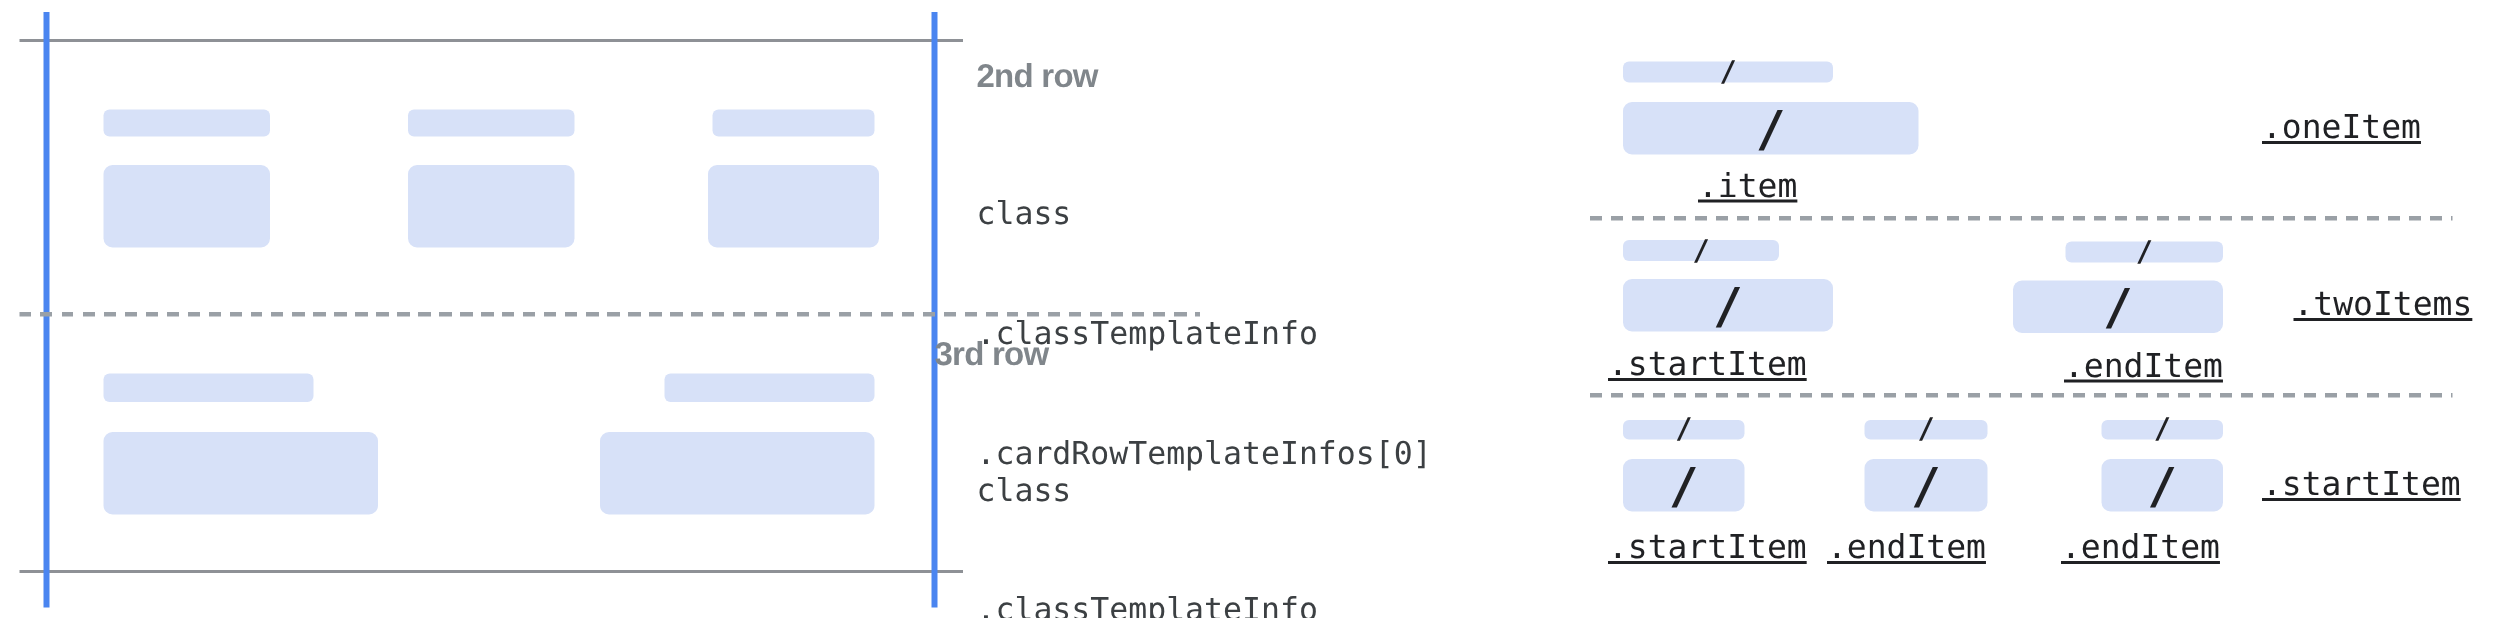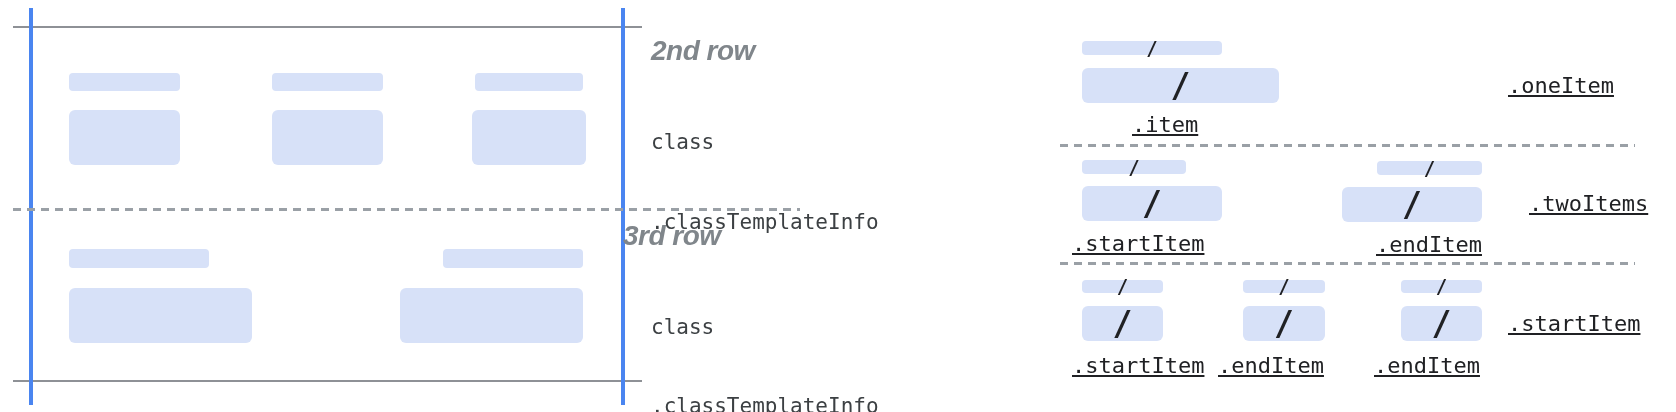--- a/index.html
+++ b/index.html
@@ -25,22 +25,22 @@
   }
   .slash-lg{
     font-family:"DejaVu Sans Mono","Liberation Mono",monospace;
     font-weight:700;font-size:33px;line-height:1;color:#202124;
   }
   .mono{
     font-family:"DejaVu Sans Mono","Liberation Mono",monospace;
     color:#202124;font-size:22px;line-height:22px;white-space:pre;
   }
   .heading{
-    position:absolute;font-weight:700;font-size:28px;line-height:29px;
-    color:#80868b;letter-spacing:-0.5px;white-space:pre;font-style:italic;
+    position:absolute;font-weight:700;font-size:22px;line-height:29px;
+    color:#80868b;letter-spacing:-0.5px;white-space:pre;
   }
   .codeblock{
     position:absolute;
     font-family:"DejaVu Sans Mono","Liberation Mono",monospace;
     font-size:21px;color:#3c4043;white-space:pre;
   }
   .codeblock div{height:32px;line-height:32px;}
   .codeblock.b2 div{height:31px;line-height:31px;}
 </style>
 </head>
@@ -70,20 +70,21 @@
       <div class="ph lbl" style="left:443px;top:249px;width:140px;height:19px;"></div>
       <div class="ph val" style="left:400px;top:288px;width:183px;height:55px;"></div>
     </div>
   </div>
 
   <div>
     <div class="heading" style="left:651px;top:36px;">2nd row</div>
     <div class="codeblock" style="left:651px;top:78px;">
       <div>class</div>
       <div>.classTemplateInfo</div>
+      <div>.cardRowTemplateInfos[0]</div>
     </div>
   </div>
 
   <div>
     <div class="heading" style="left:623px;top:221px;">3rd row</div>
     <div class="codeblock b2" style="left:651px;top:264px;">
       <div>class</div>
       <div>.classTemplateInfo</div>
       
       

